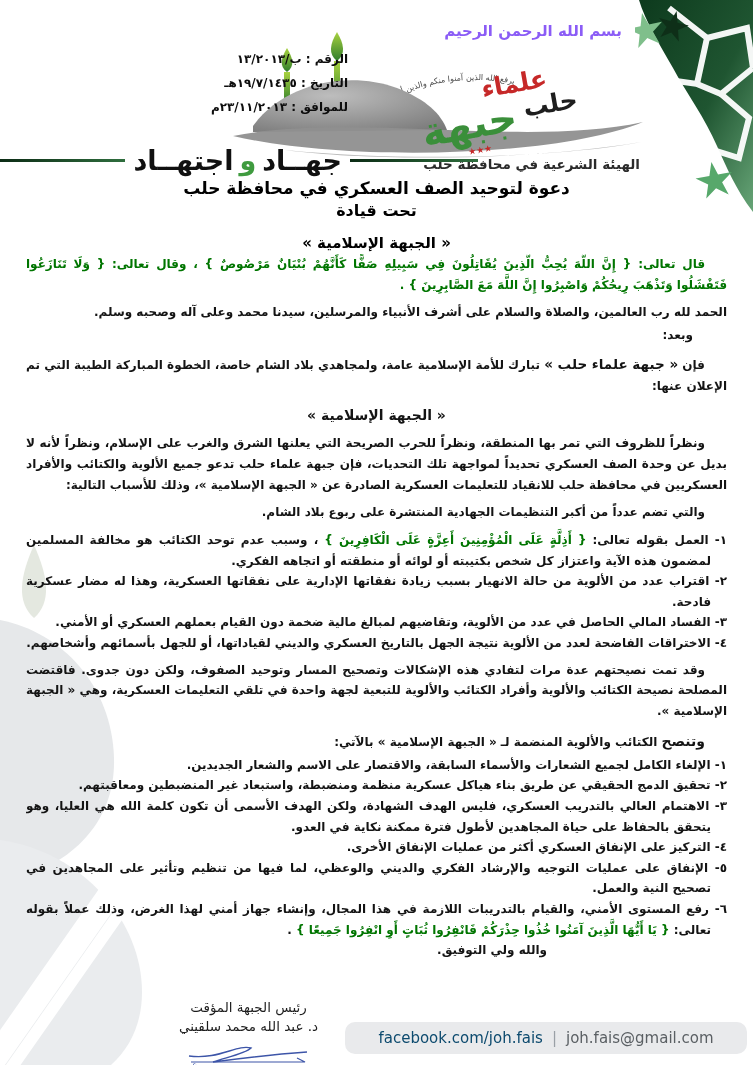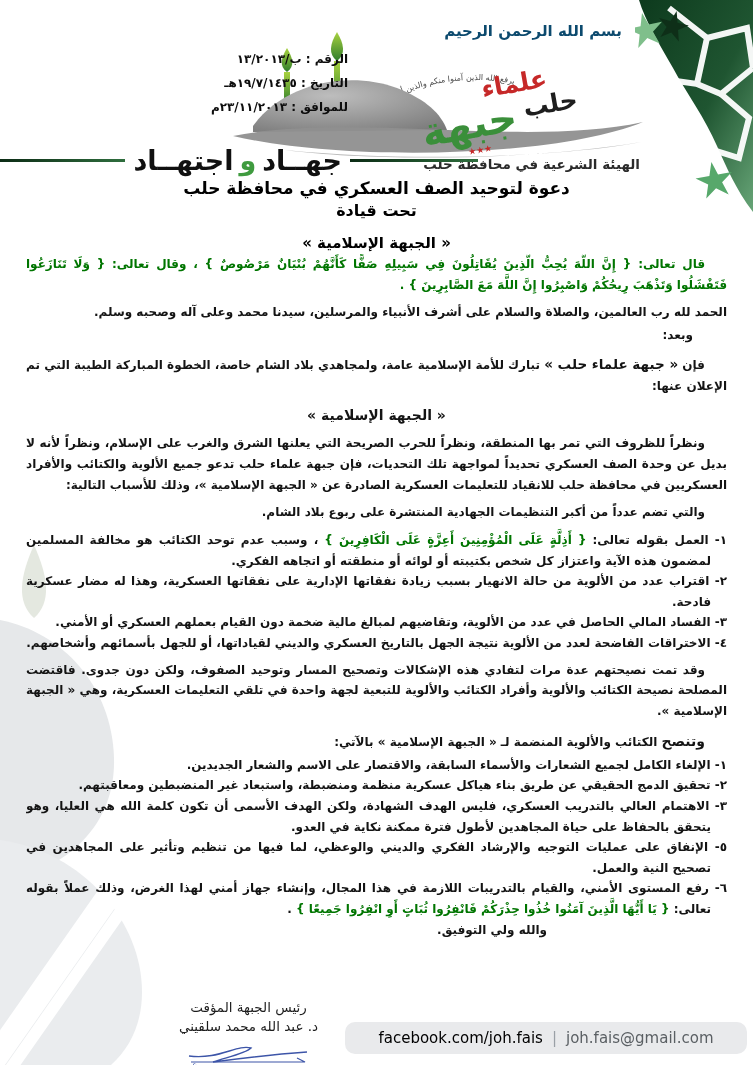--- a/index.html
+++ b/index.html
@@ -6,21 +6,21 @@
   .page{
     position:relative;width:753px;height:1065px;background:#fff;overflow:hidden;
     font-family:"DejaVu Sans",sans-serif;color:#111;
   }
   
   .deco-tr{position:absolute;top:0;right:0;z-index:1;}
   .wm{position:absolute;left:0;top:540px;z-index:0;}
   
   .bismillah{
     position:absolute;top:22px;right:105px;width:230px;text-align:center;
-    direction:rtl;font-weight:bold;font-size:15px;color:#0c4a6e;z-index:3;
+    direction:rtl;font-weight:bold;font-size:15px;color:#8b5cf6;z-index:3;
   }
   .refblock{
     position:absolute;top:52px;left:133px;width:215px;direction:rtl;text-align:right;
     font-weight:bold;font-size:12px;color:#0d0d0d;z-index:3;
   }
   .refblock div{margin-bottom:10px;white-space:nowrap;}
   .logo{position:absolute;left:225px;top:30px;z-index:2;}
   .orgname{
     position:absolute;top:156px;right:113px;direction:rtl;font-weight:bold;
     font-size:13.5px;color:#2b2b2b;z-index:4;white-space:nowrap;
@@ -65,21 +65,21 @@
     position:absolute;top:983px;left:146px;width:205px;text-align:center;
     direction:rtl;font-size:13.5px;font-weight:normal;color:#1d1d1d;z-index:3;
   }
   .sig .role{margin-bottom:3px;margin-top:16px;}
   .sig svg{display:block;margin:2px auto 0;}
   .footerbar{
     position:absolute;top:1022px;left:345px;right:6px;height:32px;background:#e9eaec;
     border-radius:10px;display:flex;align-items:center;justify-content:center;
     gap:9px;font-size:15px;z-index:3;
   }
-  .fb-link{color:#000000;text-decoration:none;}
+  .fb-link{color:#0c4a6e;text-decoration:none;}
   .f-sep{color:#9aa0a6;}
   .mail-link{color:#5a5f63;text-decoration:none;}
 </style>
 </head>
 <body>
 
 <div class="page">
 
   <svg class="deco-tr" width="118" height="215" viewBox="0 0 118 215">
     <defs>
@@ -182,20 +182,21 @@
       <div>٢- اقتراب عدد من الألوية من حالة الانهيار بسبب زيادة نفقاتها الإدارية على نفقاتها العسكرية، وهذا له مضار عسكرية فادحة.</div>
       <div>٣- الفساد المالي الحاصل في عدد من الألوية، وتقاضيهم لمبالغ مالية ضخمة دون القيام بعملهم العسكري أو الأمني.</div>
       <div>٤- الاختراقات الفاضحة لعدد من الألوية نتيجة الجهل بالتاريخ العسكري والديني لقياداتها، أو للجهل بأسمائهم وأشخاصهم.</div>
     </div>
     <p class="indent" style="margin-top:6px;">وقد تمت نصيحتهم عدة مرات لتفادي هذه الإشكالات وتصحيح المسار وتوحيد الصفوف، ولكن دون جدوى. فاقتضت المصلحة نصيحة الكتائب والألوية وأفراد الكتائب والألوية للتبعية لجهة واحدة في تلقي التعليمات العسكرية، وهي « الجبهة الإسلامية ».</p>
     <p class="indent" style="margin-bottom:2px;"><span class="advice-bold">وتنصح</span><span> الكتائب والألوية المنضمة لـ « الجبهة الإسلامية » بالآتي:</span></p>
     <div class="list">
       <div>١- الإلغاء الكامل لجميع الشعارات والأسماء السابقة، والاقتصار على الاسم والشعار الجديدين.</div>
       <div>٢- تحقيق الدمج الحقيقي عن طريق بناء هياكل عسكرية منظمة ومنضبطة، واستبعاد غير المنضبطين ومعاقبتهم.</div>
       <div>٣- الاهتمام العالي بالتدريب العسكري، فليس الهدف الشهادة، ولكن الهدف الأسمى أن تكون كلمة الله هي العليا، وهو يتحقق بالحفاظ على حياة المجاهدين لأطول فترة ممكنة نكاية في العدو.</div>
+      <div>٤- التركيز على الإنفاق العسكري أكثر من عمليات الإنفاق الأخرى.</div>
       <div>٥- الإنفاق على عمليات التوجيه والإرشاد الفكري والديني والوعظي، لما فيها من تنظيم وتأثير على المجاهدين في تصحيح النية والعمل.</div>
       <div><span>٦- رفع المستوى الأمني، والقيام بالتدريبات اللازمة في هذا المجال، وإنشاء جهاز أمني لهذا الغرض، وذلك عملاً بقوله تعالى: </span><span class="green">{ يَا أَيُّهَا الَّذِينَ آمَنُوا خُذُوا حِذْرَكُمْ فَانْفِرُوا ثُبَاتٍ أَوِ انْفِرُوا جَمِيعًا }</span><span> .</span></div>
     </div>
     <p class="tawfiq">والله ولي التوفيق.</p>
   </div>
 
   <div class="sig">
     <div class="role">رئيس الجبهة المؤقت</div>
     <div class="name">د. عبد الله محمد سلقيني</div>
     <svg width="140" height="34" viewBox="0 0 140 34">

